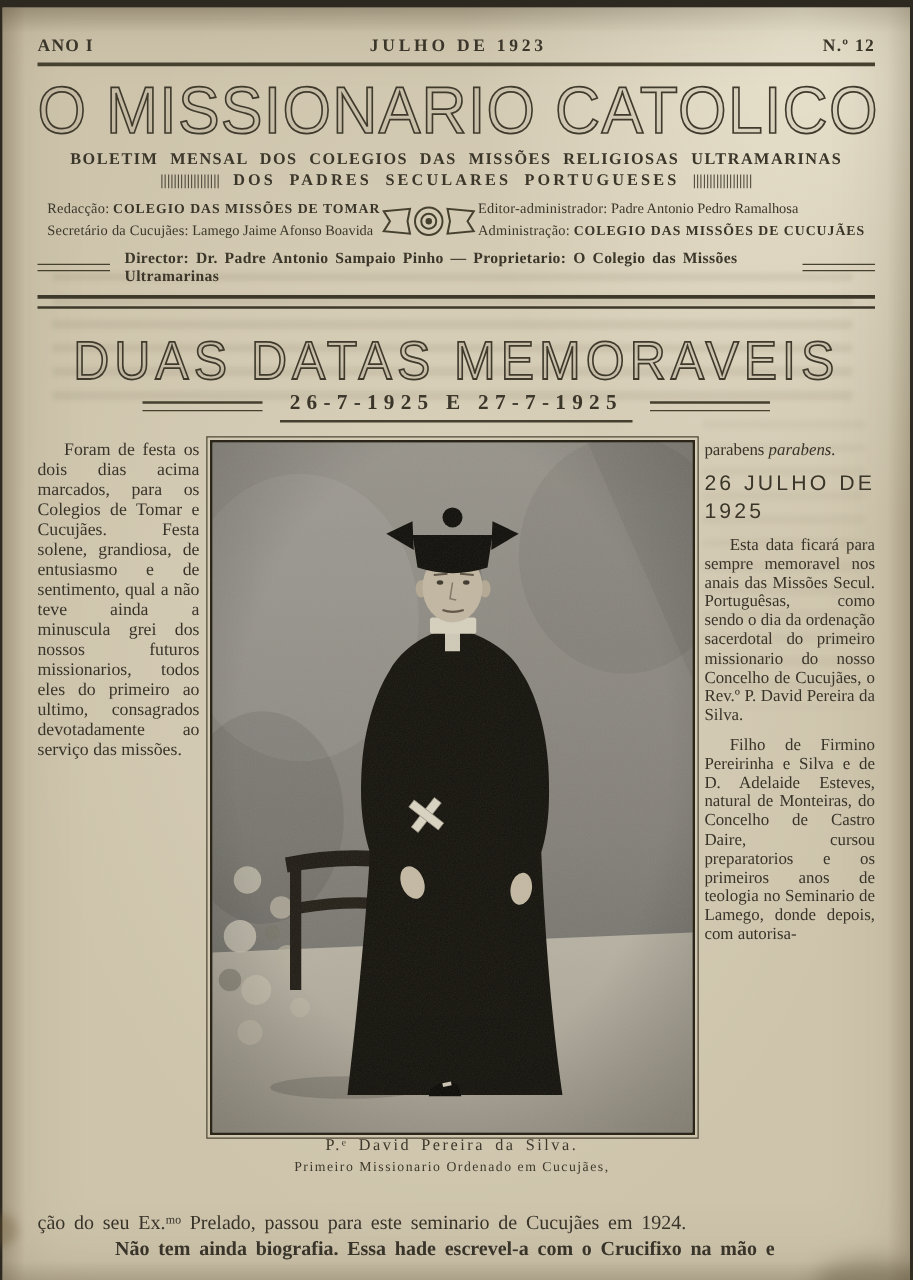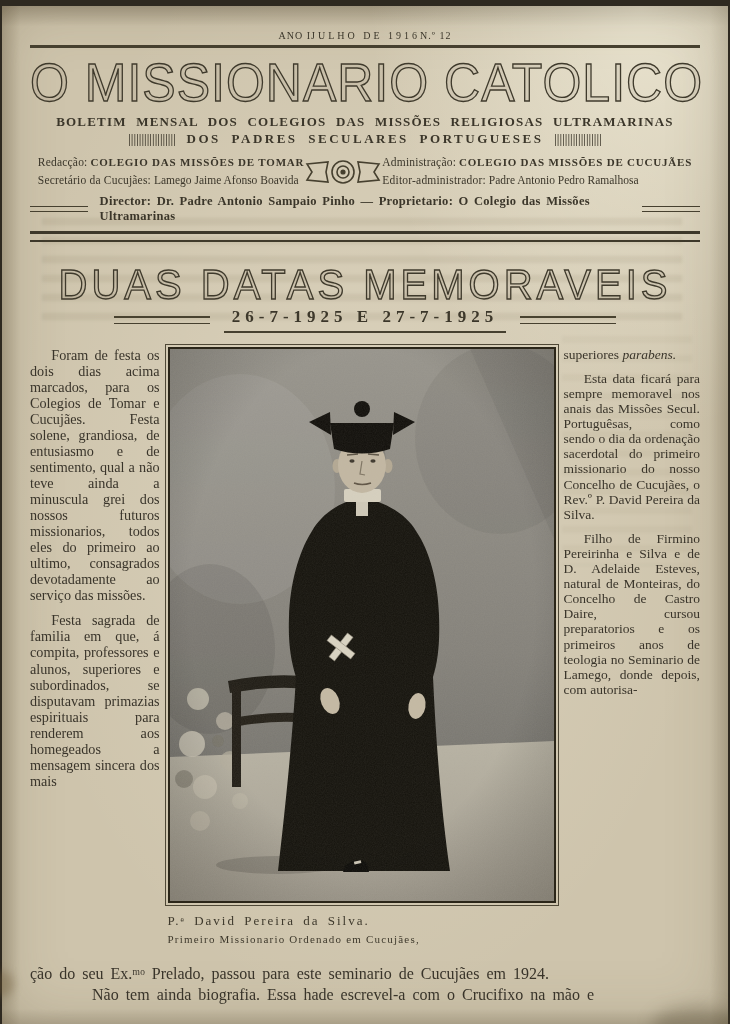--- a/index.html
+++ b/index.html
@@ -13,22 +13,22 @@
       linear-gradient(90deg, rgba(80,66,40,.25), transparent 2.5%, transparent 97.5%, rgba(80,66,40,.22)),
       linear-gradient(180deg, rgba(70,58,38,.30), transparent 2%, transparent 98.5%, rgba(70,58,38,.18));
     box-shadow:inset 0 0 60px rgba(92,78,50,.25);
     color:#3b362a;
   }
   .inner{position:relative;height:100%;padding:0 28px;box-sizing:border-box;}
   .bleed{position:absolute;pointer-events:none;filter:blur(1.6px);
     background-image:repeating-linear-gradient(to bottom, rgba(96,84,58,.09) 0 7px, transparent 7px 19px);}
   .stain{position:absolute;pointer-events:none;border-radius:50%;}
   
-  .meta-row{display:flex;justify-content:center;align-items:baseline;padding-top:24px;
-    font-weight:normal;font-size:10px;letter-spacing:1px;}
+  .meta-row{display:flex;justify-content:space-between;align-items:baseline;padding-top:24px;
+    font-weight:bold;font-size:14px;letter-spacing:1px;}
   .meta-center{letter-spacing:3px;}
   .meta-rule{height:3px;background:#46402f;margin-top:4px;}
   .outline-text{color:#3f3a2c;font-family:"Liberation Sans","DejaVu Sans",sans-serif;font-weight:400;}
   @supports (-webkit-text-stroke:1px #000){
     .outline-text{color:rgba(63,58,44,.06);-webkit-text-stroke:1.3px #3f3a2c;}
   }
   .masthead{margin:6px 0 2px;text-align:center;font-size:50px;letter-spacing:1px;white-space:nowrap;
     transform:scaleY(1.06);}
   .subtitle1,.subtitle2{text-align:center;font-weight:bold;font-size:13px;letter-spacing:1.2px;word-spacing:5px;}
   .subtitle2{margin-top:1px;letter-spacing:2.5px;}
@@ -54,43 +54,43 @@
   .col p{margin:0 0 9px;}
   .col p.indent{text-indent:1.5em;}
   .left-col{width:131px;font-size:14.2px;line-height:1.13;}
   .right-col{width:138px;font-size:13.5px;line-height:1.12;}
   .right-subhead{margin:9px 0 8px;font-weight:normal;font-size:17px;letter-spacing:2.5px;line-height:1.3;
     font-family:"Liberation Sans","DejaVu Sans",sans-serif;color:#3b362a;}
   .photo-block{flex:0 0 388px;margin:0;}
   .photo{width:384px;height:552px;border:2px solid #2b2619;outline:1px solid #4f4836;outline-offset:2px;
     background:#85827a;box-sizing:content-box;}
   .photo svg{display:block;width:100%;height:100%;}
-  .caption{text-align:left;margin-top:10px;color:#3e392c;}
+  .caption{text-align:center;margin-top:0;color:#3e392c;}
   .caption-l1{font-size:13px;letter-spacing:2px;word-spacing:3px;}
   .caption-l2{font-size:11px;letter-spacing:1.2px;margin-top:4px;}
   
   .bottom-lines{margin-top:4px;font-size:16px;line-height:1.32;color:#39342a;}
   .bottom-lines p{margin:0;word-spacing:3px;}
-  .bottom-l2{text-indent:62px;}
+  .bottom-l2{text-indent:62px;font-weight:bold;}
 </style>
 </head>
 <body>
 
 <div class="page">
   <div class="inner">
 
     <div class="bleed" style="left:40px;top:212px;width:640px;height:104px;"></div>
     <div class="bleed" style="left:560px;top:330px;width:130px;height:230px;opacity:.5;"></div>
     <div class="stain" style="left:-14px;top:965px;width:26px;height:26px;background:rgba(110,90,55,.35);filter:blur(4px);"></div>
     <div class="stain" style="left:650px;top:1000px;width:90px;height:40px;background:rgba(70,58,38,.30);filter:blur(8px);"></div>
 
     <header>
       <div class="meta-row">
         <span>ANO I</span>
-        <span class="meta-center">JULHO DE 1916</span>
+        <span class="meta-center">JULHO DE 1923</span>
         <span>N.º 12</span>
       </div>
       <div class="meta-rule"></div>
       <h1 class="masthead outline-text">O MISSIONARIO CATOLICO</h1>
       <div class="subtitle1">BOLETIM MENSAL DOS COLEGIOS DAS MISSÕES RELIGIOSAS ULTRAMARINAS</div>
       <div class="subtitle2">
         <span class="bars">||||||||||||||||||</span>
         <span>DOS PADRES SECULARES PORTUGUESES</span>
         <span class="bars">||||||||||||||||||</span>
       </div>
@@ -112,26 +112,26 @@
               <path d="M3,7 L24,5 L22,15 L24,25 L3,23 L8,15 Z"></path>
               <path d="M75,7 L54,5 L56,15 L54,25 L75,23 L70,15 Z"></path>
               <circle cx="39" cy="15" r="11"></circle>
               <circle cx="39" cy="15" r="6"></circle>
               <circle cx="39" cy="15" r="1.8" fill="#46402f"></circle>
             </g>
           </svg>
         </div>
         <div class="info-col">
           <div>
+            <span class="lbl">Editor-administrador:</span>
+            <span>Padre Antonio Pedro Ramalhosa</span>
+          </div>
+          <div>
             <span class="lbl">Administração:</span>
             <span class="val">COLEGIO DAS MISSÕES DE CUCUJÃES</span>
-          </div>
-          <div>
-            <span class="lbl">Editor-administrador:</span>
-            <span>Padre Antonio Pedro Ramalhosa</span>
           </div>
         </div>
       </div>
 
       <div class="director-row">
         <span class="flank"></span>
         <span>Director: Dr. Padre Antonio Sampaio Pinho — Proprietario: O Colegio das Missões Ultramarinas</span>
         <span class="flank"></span>
       </div>
       <div class="double-rule"></div>
@@ -143,21 +143,20 @@
         <span class="drule"></span>
         <span class="dates">26-7-1925 E 27-7-1925</span>
         <span class="drule"></span>
       </div>
     </section>
 
     <section class="content">
 
       <div class="col left-col">
         <p class="indent">Foram de festa os dois dias acima marcados, para os Colegios de Tomar e Cucujães. Festa solene, grandiosa, de entusiasmo e de sentimento, qual a não teve ainda a minuscula grei dos nossos futuros missionarios, todos eles do primeiro ao ultimo, consagrados devotadamente ao serviço das missões.</p>
-        <p class="indent">Festa sagrada de familia em que, á compita, professores e alunos, superiores e subordinados, se disputavam primazias espirituais para renderem aos homegeados a mensagem sincera dos mais</p>
       </div>
 
       <figure class="photo-block">
         <div class="photo">
           <svg viewBox="0 0 384 552" preserveAspectRatio="none" aria-hidden="true">
             <defs>
               <linearGradient id="bgG" x1="0" y1="0" x2="0" y2="1">
                 <stop offset="0" stop-color="#97948c"></stop>
                 <stop offset=".55" stop-color="#84817a"></stop>
                 <stop offset=".75" stop-color="#787670"></stop>
@@ -241,21 +240,22 @@
             <rect width="384" height="552" filter="url(#grain)" opacity=".20"></rect>
           </svg>
         </div>
         <figcaption class="caption">
           <div class="caption-l1">P.ᵉ David Pereira da Silva.</div>
           <div class="caption-l2">Primeiro Missionario Ordenado em Cucujães,</div>
         </figcaption>
       </figure>
 
       <div class="col right-col">
-        <p><span>superiores</span> <em>parabens.</em></p>
+        <p><span>parabens</span> <em>parabens.</em></p>
+        <h3 class="right-subhead">26 JULHO DE 1925</h3>
         <p class="indent">Esta data ficará para sempre memoravel nos anais das Missões Secul. Portuguêsas, como sendo o dia da ordenação sacerdotal do primeiro missionario do nosso Concelho de Cucujães, o Rev.º P. David Pereira da Silva.</p>
         <p class="indent">Filho de Firmino Pereirinha e Silva e de D. Adelaide Esteves, natural de Monteiras, do Concelho de Castro Daire, cursou preparatorios e os primeiros anos de teologia no Seminario de Lamego, donde depois, com autorisa-</p>
       </div>
     </section>
 
     <section class="bottom-lines">
       <p>ção do seu Ex.ᵐᵒ Prelado, passou para este seminario de Cucujães em 1924.</p>
       <p class="bottom-l2">Não tem ainda biografia. Essa hade escrevel-a com o Crucifixo na mão e</p>
     </section>
 

